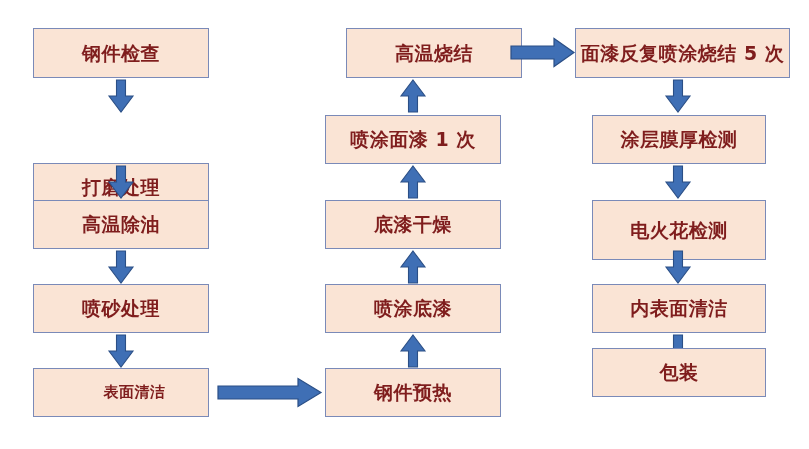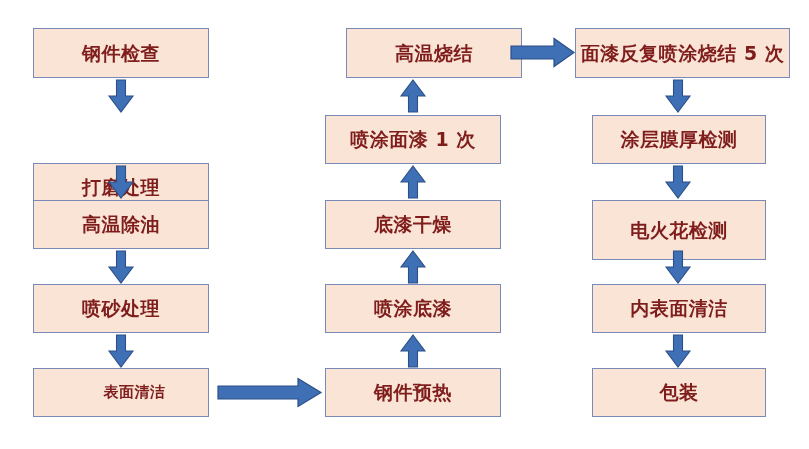--- a/index.html
+++ b/index.html
@@ -181,17 +181,17 @@
   <div class="node" style="left:592px; top:284px; width:174px; height:49px; font-size:19px;">
     <span class="label">内表面清洁</span>
   </div>
 
   <div class="arrow" style="left:663px; top:335px; width:30px; height:33px;">
     <svg width="30" height="33" viewBox="0 0 30 33">
       <polygon points="10.5,0 19.5,0 19.5,16 27,16 15,32 3,16 10.5,16" fill="#3f6fb5" stroke="#2b4f86" stroke-width="1.1"></polygon>
     </svg>
   </div>
 
-  <div class="node" style="left:592px; top:368px; width:174px; height:49px; font-size:19px;">
+  <div class="node" style="left:592px; top:348px; width:174px; height:49px; font-size:19px;">
     <span class="label">包装</span>
   </div>
 
 </div>
 
 </body></html>

